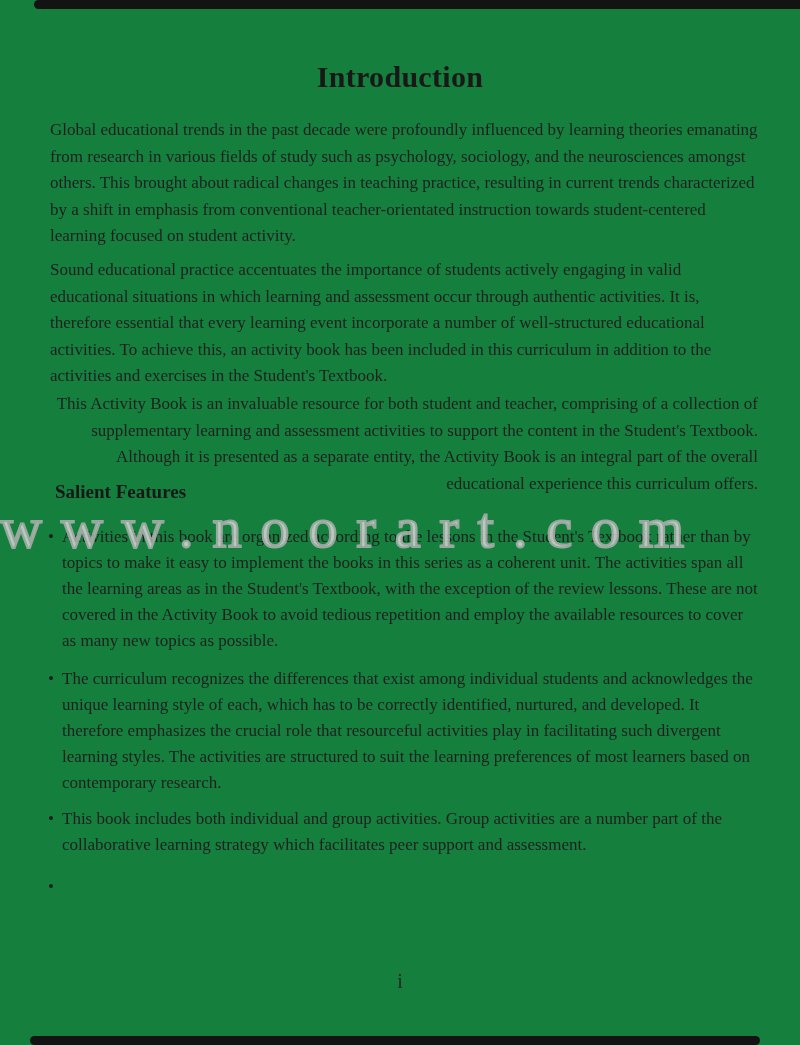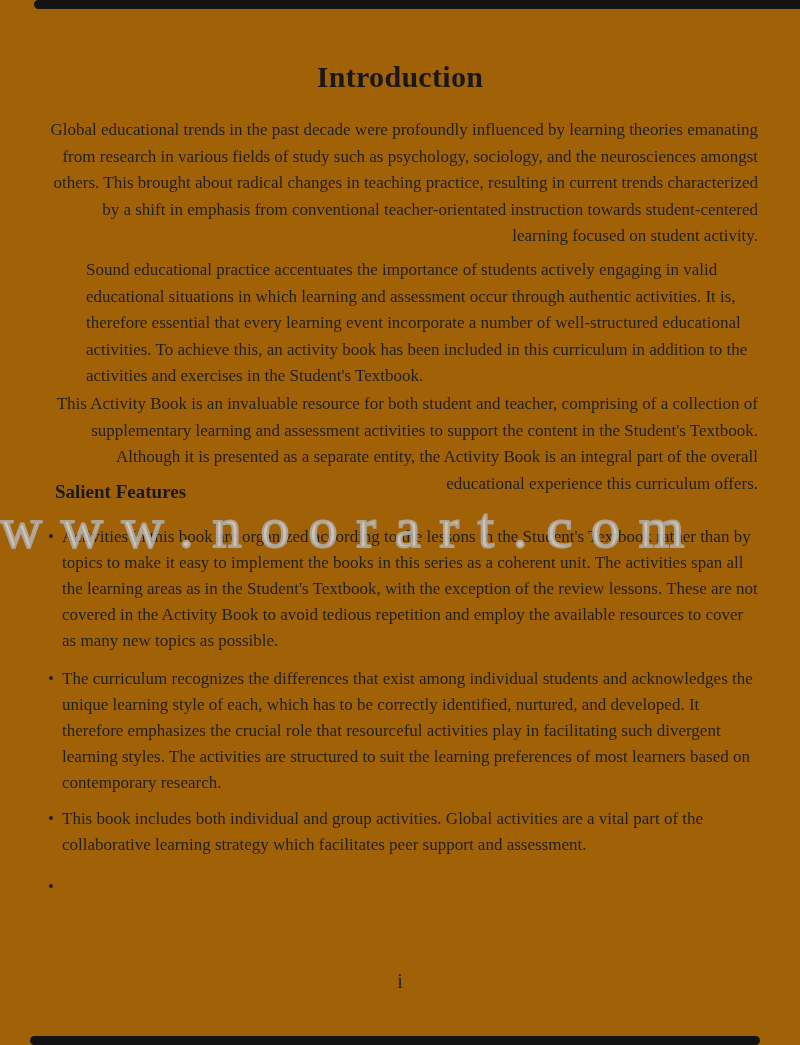--- a/index.html
+++ b/index.html
@@ -4,21 +4,21 @@
 <style>
   html, body { margin: 0; padding: 0; }
   body {
     width: 800px; height: 1045px;
     background: #ffffff;
     font-family: "Liberation Serif", serif;
     color: #1f1f1f;
     position: relative;
     overflow: hidden;
   }
-  .page { position: absolute; inset: 0; background: #a16207; }
+  .page { position: absolute; inset: 0; background: #15803d; }
 
   .scan-bar-top {
     position: absolute; top: 0; left: 34px; right: 0; height: 9px;
     background: #131313; border-radius: 5px 0 0 5px;
   }
   .scan-bar-bottom {
     position: absolute; bottom: 0; left: 30px; width: 730px; height: 9px;
     background: #131313; border-radius: 5px;
   }
 
@@ -27,22 +27,22 @@
     text-align: center;
     font-size: 30px; font-weight: bold; letter-spacing: 0.3px;
     color: #181818;
   }
 
   .para {
     position: absolute; left: 50px; width: 708px;
     font-size: 17px; line-height: 26.5px;
     text-align: left;
   }
-  #p1 { top: 100px; text-align: right; }
-  #p2 { top: 240px; margin-left: 36px; }
+  #p1 { top: 100px; }
+  #p2 { top: 240px; }
   #p3 { top: 374px; text-align: right; }
 
   .section-heading {
     position: absolute; left: 55px; top: 481px;
     font-size: 19px; font-weight: bold; color: #181818;
   }
 
   .watermark {
     position: absolute; top: 494px; left: 0; width: 100%;
     white-space: nowrap;
@@ -95,21 +95,21 @@
     <span>Activities in this book are organized according to the lessons in the Student's Textbook rather than by topics to make it easy to implement the books in this series as a coherent unit. The activities span all the learning areas as in the Student's Textbook, with the exception of the review lessons. These are not covered in the Activity Book to avoid tedious repetition and employ the available resources to cover as many new topics as possible.</span>
   </div>
 
   <div class="bullet" id="b2">
     <span class="dot">•</span>
     <span>The curriculum recognizes the differences that exist among individual students and acknowledges the unique learning style of each, which has to be correctly identified, nurtured, and developed. It therefore emphasizes the crucial role that resourceful activities play in facilitating such divergent learning styles. The activities are structured to suit the learning preferences of most learners based on contemporary research.</span>
   </div>
 
   <div class="bullet" id="b3">
     <span class="dot">•</span>
-    <span>This book includes both individual and group activities. Global activities are a vital part of the collaborative learning strategy which facilitates peer support and assessment.</span>
+    <span>This book includes both individual and group activities. Group activities are a number part of the collaborative learning strategy which facilitates peer support and assessment.</span>
   </div>
 
   <div class="bullet" id="b4">
     <span class="dot">•</span>
   </div>
 
   <div class="page-number">i</div>
 
   <div class="scan-bar-bottom"></div>
 

